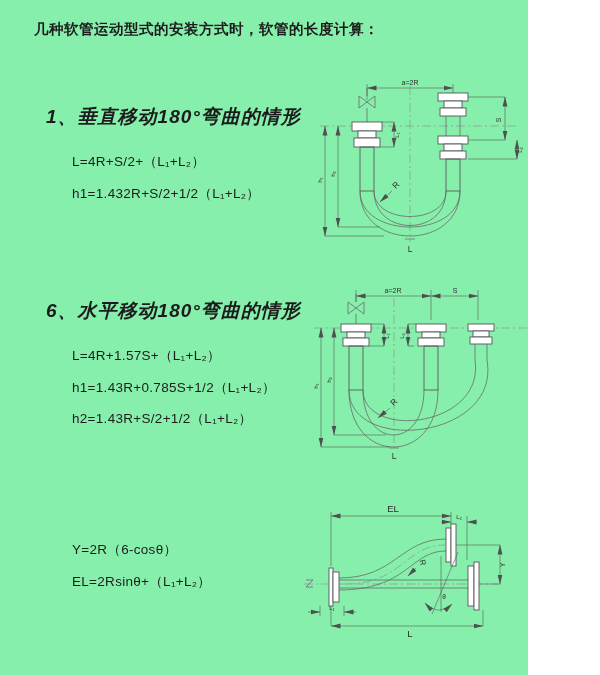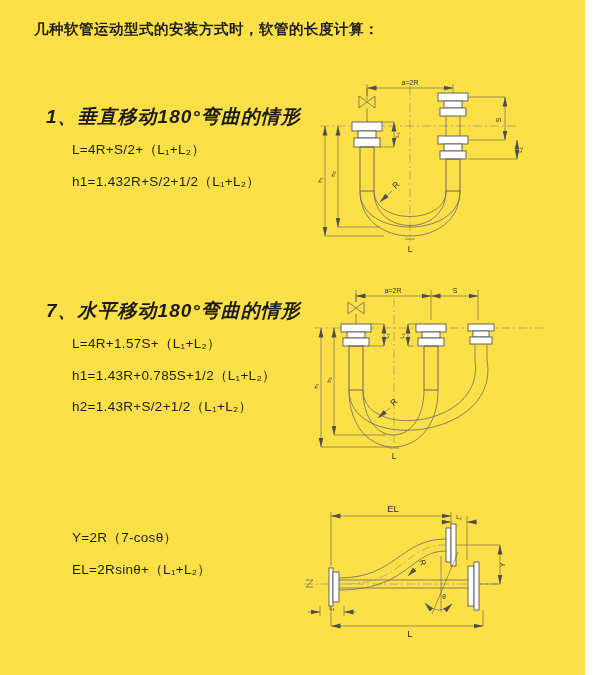--- a/index.html
+++ b/index.html
@@ -1,21 +1,21 @@
 <!DOCTYPE html>
 <html><head>
 <meta charset="utf-8">
 <style>
   html,body{margin:0;padding:0;background:#ffffff;}
-  .page{position:relative;width:585px;height:675px;background:#fde047;overflow:hidden;
+  .page{position:relative;width:528px;height:675px;background:#86efac;overflow:hidden;
         font-family:"Liberation Sans","DejaVu Sans",sans-serif;color:#1c1c1c;}
   .title{position:absolute;left:34px;top:20px;font-size:14.5px;font-weight:700;letter-spacing:0.5px;}
   .sec{position:absolute;left:46px;}
   .sec-heading{font-size:19px;font-weight:700;letter-spacing:1px;white-space:nowrap;font-style:italic;}
-  .formulas{margin-top:4px;padding-left:26px;}
+  .formulas{margin-top:16px;padding-left:26px;}
   .formula{font-size:13.5px;line-height:31.5px;letter-spacing:0.3px;white-space:nowrap;}
   #sec1{top:104px;} #sec2{top:298px;} #sec3{top:518px;}
   .diagram{position:absolute;}
   #d1{left:312px;top:74px;} #d2{left:308px;top:282px;} #d3{left:298px;top:500px;}
   .draw{stroke:#5c5c5c;stroke-width:0.9;fill:none;}
   .thin{stroke:#6a6a6a;stroke-width:0.8;fill:none;}
   .fit{stroke:#565656;stroke-width:0.9;fill:#ffffff;}
   .cl{stroke:#8a8a8a;stroke-width:0.6;fill:none;stroke-dasharray:9 3 2 3;}
   .dim{stroke:#5c5c5c;stroke-width:0.6;fill:none;}
   .svglabel{font-family:"Liberation Sans","DejaVu Sans",sans-serif;fill:#2e2e2e;}
@@ -40,31 +40,31 @@
 
   <div class="sec" id="sec1">
     <div class="sec-heading">1、垂直移动180°弯曲的情形</div>
     <div class="formulas">
       <div class="formula">L=4R+S/2+（L₁+L₂）</div>
       <div class="formula">h1=1.432R+S/2+1/2（L₁+L₂）</div>
     </div>
   </div>
 
   <div class="sec" id="sec2">
-    <div class="sec-heading">7、水平移动180°弯曲的情形</div>
+    <div class="sec-heading">6、水平移动180°弯曲的情形</div>
     <div class="formulas">
       <div class="formula">L=4R+1.57S+（L₁+L₂）</div>
       <div class="formula">h1=1.43R+0.785S+1/2（L₁+L₂）</div>
       <div class="formula">h2=1.43R+S/2+1/2（L₁+L₂）</div>
     </div>
   </div>
 
   <div class="sec" id="sec3">
     <div class="formulas">
-      <div class="formula">Y=2R（7-cosθ）</div>
+      <div class="formula">Y=2R（6-cosθ）</div>
       <div class="formula">EL=2Rsinθ+（L₁+L₂）</div>
     </div>
   </div>
 
   <svg class="diagram" id="d1" width="280" height="182" viewBox="0 0 280 182">
     <g>
       <path class="cl" d="M98,12 V168"></path>
       <path class="cl" d="M8,52 H206"></path>
     </g>
     <g>

